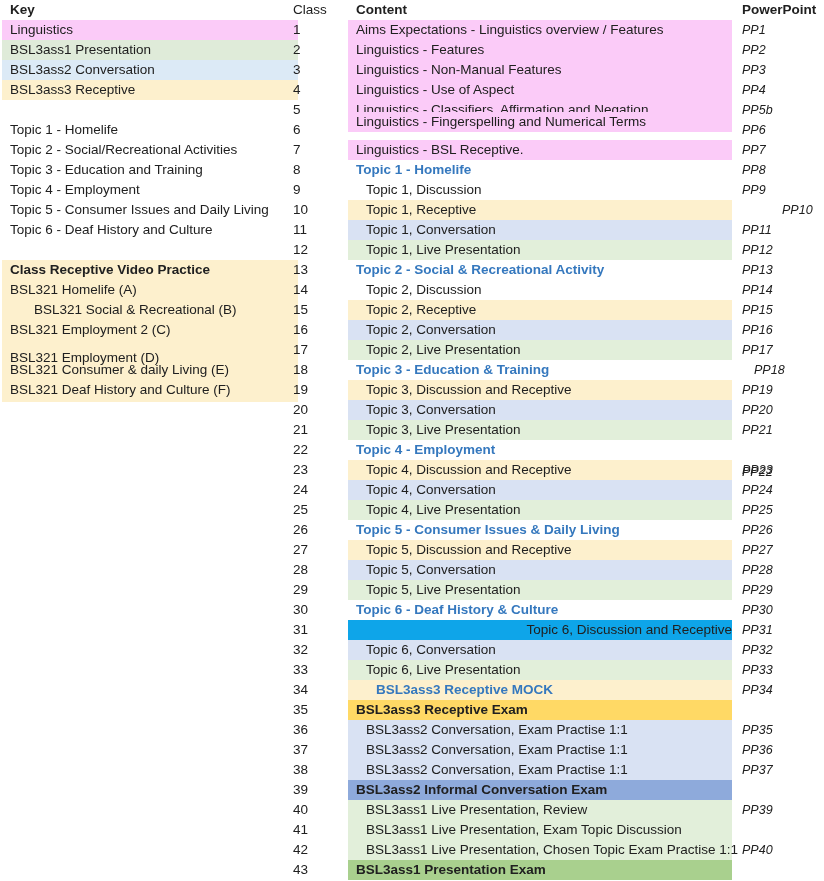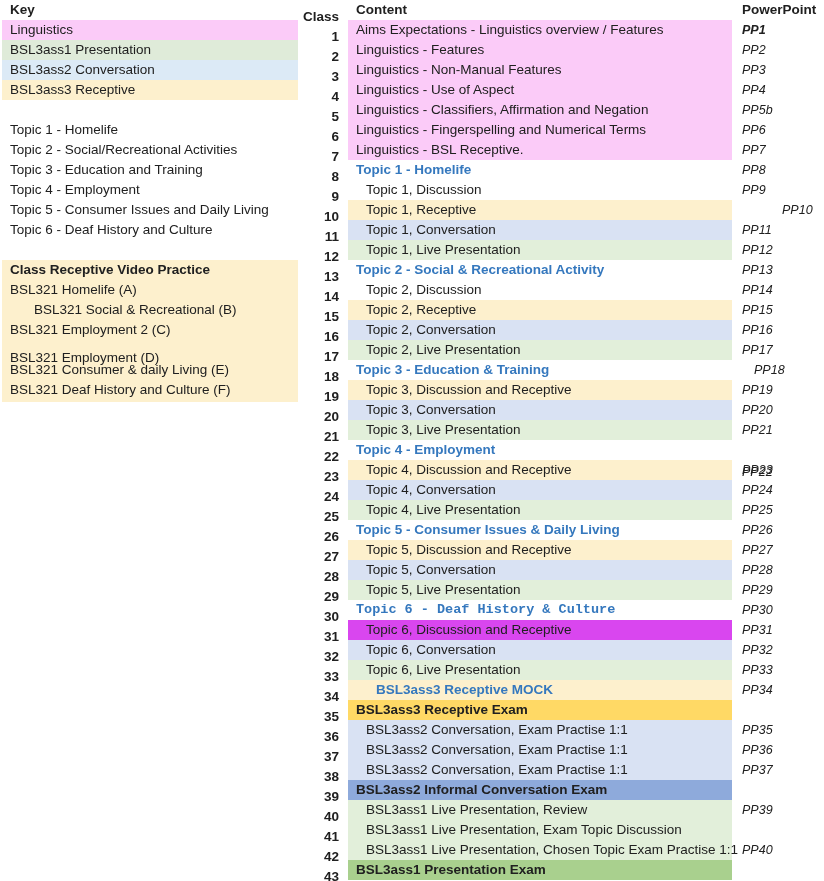--- a/index.html
+++ b/index.html
@@ -6,21 +6,21 @@
   body{
     width:824px;height:881px;background:#ffffff;position:relative;overflow:hidden;
     font-family:"Liberation Sans",sans-serif;font-size:13.5px;color:#202020;
   }
   .abs{position:absolute;height:20px;line-height:20px;white-space:nowrap;}
   .bold{font-weight:bold;}
   .hdr{font-weight:bold;}
   
   .col-keytext{left:10px;}
   .key-row{left:2px;width:296px;padding-left:8px;box-sizing:border-box;}
-  .cell-class{left:293px;width:46px;text-align:right;font-weight:bold;margin-top:7px;}
+  .cell-class{left:293px;width:46px;text-align:left;font-weight:normal;}
   .cell-content{left:348px;width:384px;padding-left:8px;box-sizing:border-box;}
   .cell-content.indent{padding-left:18px;}
   .cell-pp{left:742px;width:80px;font-style:italic;font-size:12.5px;}
   .topic-style{font-weight:bold;}
   .exam-style{font-weight:bold;}
   #key-practice-bg{position:absolute;left:2px;width:296px;}
 </style>
 </head>
 <body>
 
@@ -46,35 +46,35 @@
     <div class="abs key-row" style="top: 300px; padding-left: 32px;">BSL321 Social &amp; Recreational (B)</div>
     <div class="abs key-row" style="top: 320px;">BSL321 Employment 2 (C)</div>
     <div class="abs key-row" style="top: 348px;">BSL321 Employment (D)</div>
     <div class="abs key-row" style="top: 360px;">BSL321 Consumer &amp; daily Living (E)</div>
     <div class="abs key-row" style="top: 380px;">BSL321 Deaf History and Culture (F)</div>
   </div>
 
 <div id="schedule">
     <div class="abs cell-class" style="top: 20px;">1</div>
     <div class="abs cell-content" style="top: 20px; background: rgb(251, 203, 248);">Aims Expectations - Linguistics overview / Features</div>
-    <div class="abs cell-pp" style="top: 20px; font-weight: bold;">PP1</div>
+    <div class="abs cell-pp" style="top: 20px;">PP1</div>
     <div class="abs cell-class" style="top: 40px;">2</div>
     <div class="abs cell-content" style="top: 40px; background: rgb(251, 203, 248);">Linguistics - Features</div>
     <div class="abs cell-pp" style="top: 40px;">PP2</div>
     <div class="abs cell-class" style="top: 60px;">3</div>
     <div class="abs cell-content" style="top: 60px; background: rgb(251, 203, 248);">Linguistics - Non-Manual Features</div>
     <div class="abs cell-pp" style="top: 60px;">PP3</div>
     <div class="abs cell-class" style="top: 80px;">4</div>
     <div class="abs cell-content" style="top: 80px; background: rgb(251, 203, 248);">Linguistics - Use of Aspect</div>
     <div class="abs cell-pp" style="top: 80px;">PP4</div>
     <div class="abs cell-class" style="top: 100px;">5</div>
     <div class="abs cell-content" style="top: 100px; background: rgb(251, 203, 248);">Linguistics - Classifiers, Affirmation and Negation</div>
     <div class="abs cell-pp" style="top: 100px;">PP5b</div>
     <div class="abs cell-class" style="top: 120px;">6</div>
-    <div class="abs cell-content" style="top: 120px; background: rgb(251, 203, 248);">Linguistics - Fingerspelling and Numerical Terms</div>
+    <div class="abs cell-content" style="top: 112px; background: rgb(251, 203, 248);">Linguistics - Fingerspelling and Numerical Terms</div>
     <div class="abs cell-pp" style="top: 120px;">PP6</div>
     <div class="abs cell-class" style="top: 140px;">7</div>
     <div class="abs cell-content" style="top: 140px; background: rgb(251, 203, 248);">Linguistics - BSL Receptive.</div>
     <div class="abs cell-pp" style="top: 140px;">PP7</div>
     <div class="abs cell-class" style="top: 160px;">8</div>
     <div class="abs cell-content topic-style" style="top: 160px; color: rgb(53, 120, 190);">Topic 1 - Homelife</div>
     <div class="abs cell-pp" style="top: 160px;">PP8</div>
     <div class="abs cell-class" style="top: 180px;">9</div>
     <div class="abs cell-content indent" style="top: 180px;">Topic 1, Discussion</div>
     <div class="abs cell-pp" style="top: 180px;">PP9</div>
@@ -132,24 +132,24 @@
     <div class="abs cell-class" style="top: 540px;">27</div>
     <div class="abs cell-content indent" style="top: 540px; background: rgb(253, 240, 205);">Topic 5, Discussion and Receptive</div>
     <div class="abs cell-pp" style="top: 540px;">PP27</div>
     <div class="abs cell-class" style="top: 560px;">28</div>
     <div class="abs cell-content indent" style="top: 560px; background: rgb(217, 226, 243);">Topic 5, Conversation</div>
     <div class="abs cell-pp" style="top: 560px;">PP28</div>
     <div class="abs cell-class" style="top: 580px;">29</div>
     <div class="abs cell-content indent" style="top: 580px; background: rgb(226, 239, 218);">Topic 5, Live Presentation</div>
     <div class="abs cell-pp" style="top: 580px;">PP29</div>
     <div class="abs cell-class" style="top: 600px;">30</div>
-    <div class="abs cell-content topic-style" style="top: 600px; color: rgb(53, 120, 190); font-family: Liberation Mono, monospace;">Topic 6 - Deaf History &amp; Culture</div>
+    <div class="abs cell-content topic-style" style="top: 600px; color: rgb(53, 120, 190);">Topic 6 - Deaf History &amp; Culture</div>
     <div class="abs cell-pp" style="top: 600px;">PP30</div>
     <div class="abs cell-class" style="top: 620px;">31</div>
-    <div class="abs cell-content indent" style="top: 620px; background: #d946ef;">Topic 6, Discussion and Receptive</div>
+    <div class="abs cell-content indent" style="top: 620px; background: #0ea5e9; text-align: right;">Topic 6, Discussion and Receptive</div>
     <div class="abs cell-pp" style="top: 620px;">PP31</div>
     <div class="abs cell-class" style="top: 640px;">32</div>
     <div class="abs cell-content indent" style="top: 640px; background: rgb(217, 226, 243);">Topic 6, Conversation</div>
     <div class="abs cell-pp" style="top: 640px;">PP32</div>
     <div class="abs cell-class" style="top: 660px;">33</div>
     <div class="abs cell-content indent" style="top: 660px; background: rgb(226, 239, 218);">Topic 6, Live Presentation</div>
     <div class="abs cell-pp" style="top: 660px;">PP33</div>
     <div class="abs cell-class" style="top: 680px;">34</div>
     <div class="abs cell-content topic-style" style="top: 680px; background: rgb(253, 240, 205); color: rgb(53, 120, 190); padding-left: 28px;">BSL3ass3 Receptive MOCK</div>
     <div class="abs cell-pp" style="top: 680px;">PP34</div>

